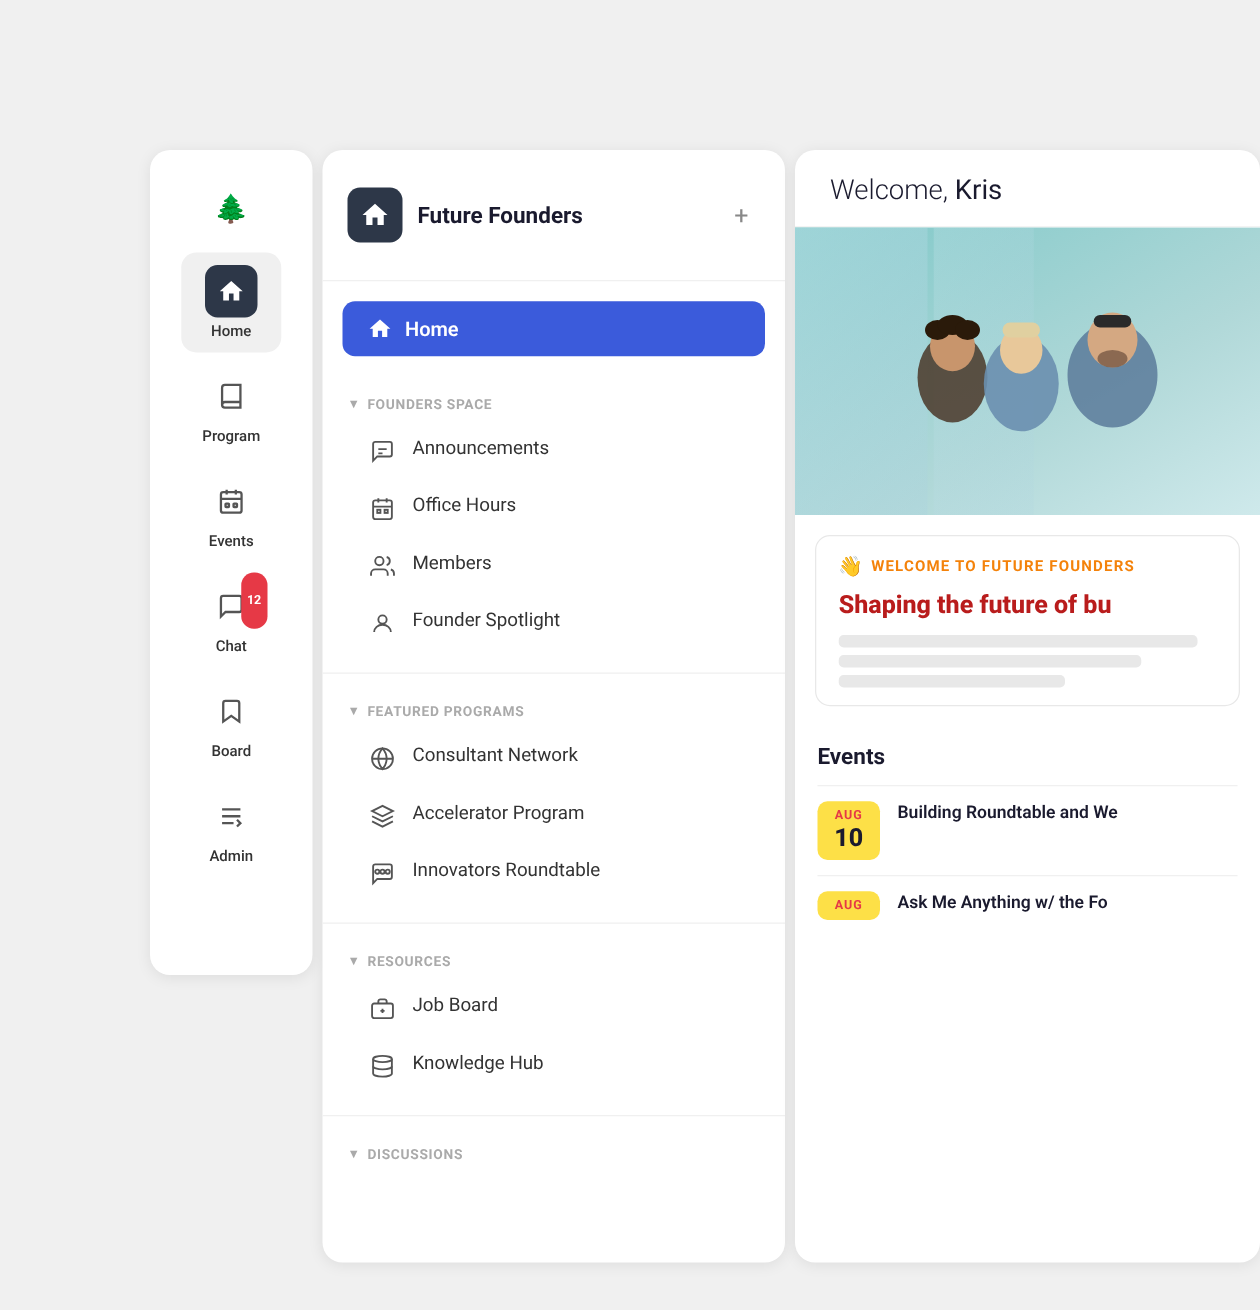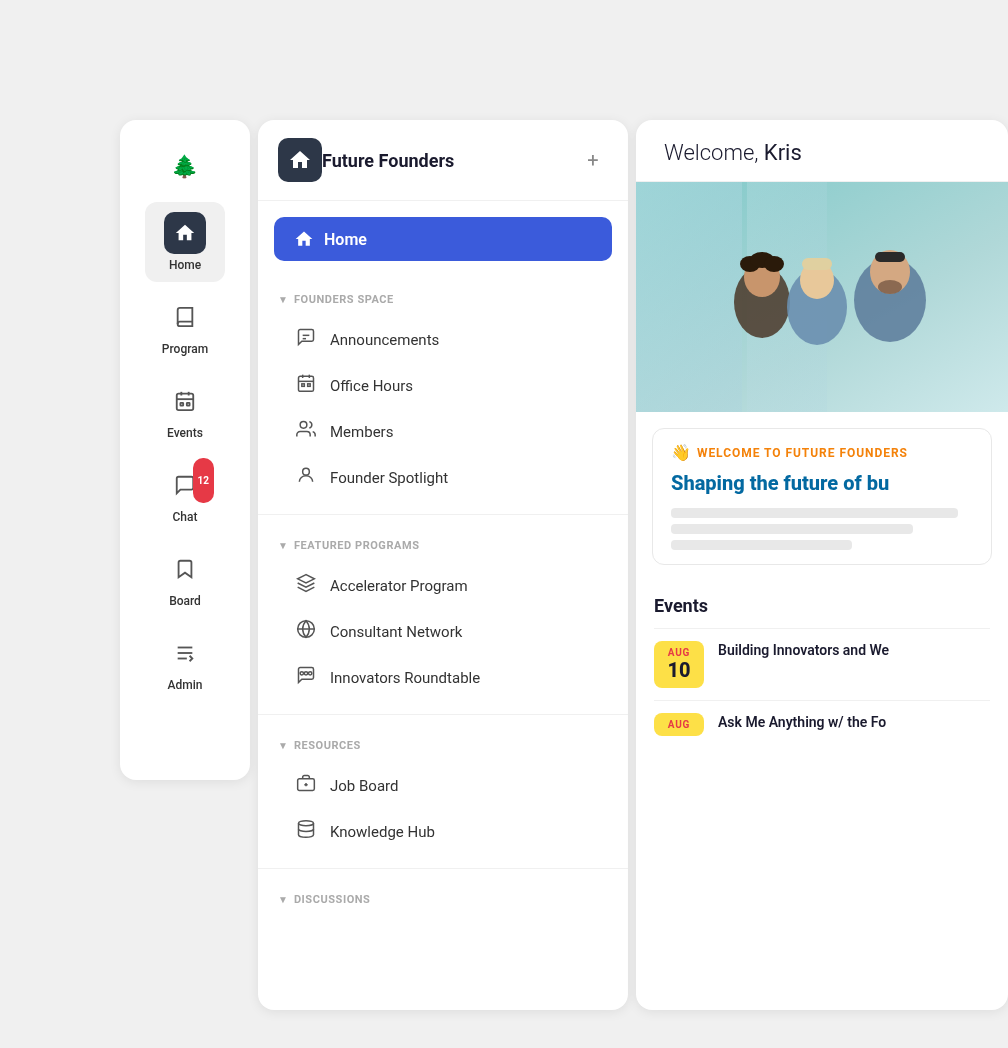--- a/index.html
+++ b/index.html
@@ -95,22 +95,22 @@
       border-radius: 16px;
       margin-left: 8px;
       height: 890px;
       overflow: hidden;
       box-shadow: 0 2px 12px rgba(0,0,0,0.08);
     }
 
     .nav-header {
       display: flex;
       align-items: center;
-      padding: 18px 20px;
-      gap: 0;
+      padding: 30px 20px;
+      gap: 12px;
       border-bottom: 1px solid #f0f0f0;
       justify-content: center;
     }
 
     .nav-logo {
       width: 44px;
       height: 44px;
       background: #2d3748;
       border-radius: 10px;
       display: flex;
@@ -173,21 +173,21 @@
       letter-spacing: 0.05em;
     }
 
     .chevron-icon {
       color: #aaa;
       font-size: 10px;
     }
 
     .nav-item {
       display: flex;
-      align-items: flex-end;
+      align-items: flex-start;
       gap: 12px;
       padding: 11px 16px;
       border-radius: 8px;
       cursor: pointer;
       color: #333;
       font-size: 15px;
       font-weight: 400;
     }
 
     .nav-item-icon {
@@ -267,21 +267,21 @@
       font-size: 12px;
       font-weight: 700;
       color: #f4820a;
       letter-spacing: 0.08em;
     }
 
     .card-title {
       padding: 4px 18px 8px;
       font-size: 20px;
       font-weight: 800;
-      color: #0369a1;
+      color: #b91c1c;
       line-height: 1.3;
     }
 
     .card-lines {
       padding: 4px 18px 14px;
       display: flex;
       flex-direction: column;
       gap: 6px;
     }
 
@@ -506,37 +506,37 @@
 
     <div class="nav-section">
       <div class="section-header">
         <span class="chevron-icon">▼</span>
         <span class="section-title">FEATURED PROGRAMS</span>
       </div>
 
       <div class="nav-item">
         <div class="nav-item-icon">
           <svg width="20" height="20" viewBox="0 0 24 24" fill="none" stroke="#555" stroke-width="1.8">
+            <circle cx="12" cy="12" r="10"></circle>
+            <line x1="2" y1="12" x2="22" y2="12"></line>
+            <path d="M12 2a15.3 15.3 0 0 1 4 10 15.3 15.3 0 0 1-4 10 15.3 15.3 0 0 1-4-10 15.3 15.3 0 0 1 4-10z"></path>
+          </svg>
+        </div>
+        <span>Consultant Network</span>
+      </div>
+
+      <div class="nav-item">
+        <div class="nav-item-icon">
+          <svg width="20" height="20" viewBox="0 0 24 24" fill="none" stroke="#555" stroke-width="1.8">
             <path d="M12 2L2 7l10 5 10-5-10-5z"></path>
             <path d="M2 17l10 5 10-5"></path>
             <path d="M2 12l10 5 10-5"></path>
           </svg>
         </div>
         <span>Accelerator Program</span>
-      </div>
-
-      <div class="nav-item">
-        <div class="nav-item-icon">
-          <svg width="20" height="20" viewBox="0 0 24 24" fill="none" stroke="#555" stroke-width="1.8">
-            <circle cx="12" cy="12" r="10"></circle>
-            <line x1="2" y1="12" x2="22" y2="12"></line>
-            <path d="M12 2a15.3 15.3 0 0 1 4 10 15.3 15.3 0 0 1-4 10 15.3 15.3 0 0 1-4-10 15.3 15.3 0 0 1 4-10z"></path>
-          </svg>
-        </div>
-        <span>Consultant Network</span>
       </div>
 
       <div class="nav-item">
         <div class="nav-item-icon">
           <svg width="20" height="20" viewBox="0 0 24 24" fill="none" stroke="#555" stroke-width="1.8">
             <path d="M21 15a2 2 0 0 1-2 2H7l-4 4V5a2 2 0 0 1 2-2h14a2 2 0 0 1 2 2z"></path>
             <circle cx="12" cy="10" r="2"></circle>
             <circle cx="7" cy="10" r="2"></circle>
             <circle cx="17" cy="10" r="2"></circle>
           </svg>
@@ -649,21 +649,21 @@
     </div>
 
     <div class="events-section">
       <div class="events-title">Events</div>
 
       <div class="event-item">
         <div class="event-date">
           <div class="event-month">AUG</div>
           <div class="event-day">10</div>
         </div>
-        <div class="event-title">Building Innovators and We</div>
+        <div class="event-title">Building Roundtable and We</div>
       </div>
 
       <div class="event-item">
         <div class="event-date">
           <div class="event-month">AUG</div>
           <div class="event-day"></div>
         </div>
         <div class="event-title">Ask Me Anything w/ the Fo</div>
       </div>
     </div>

